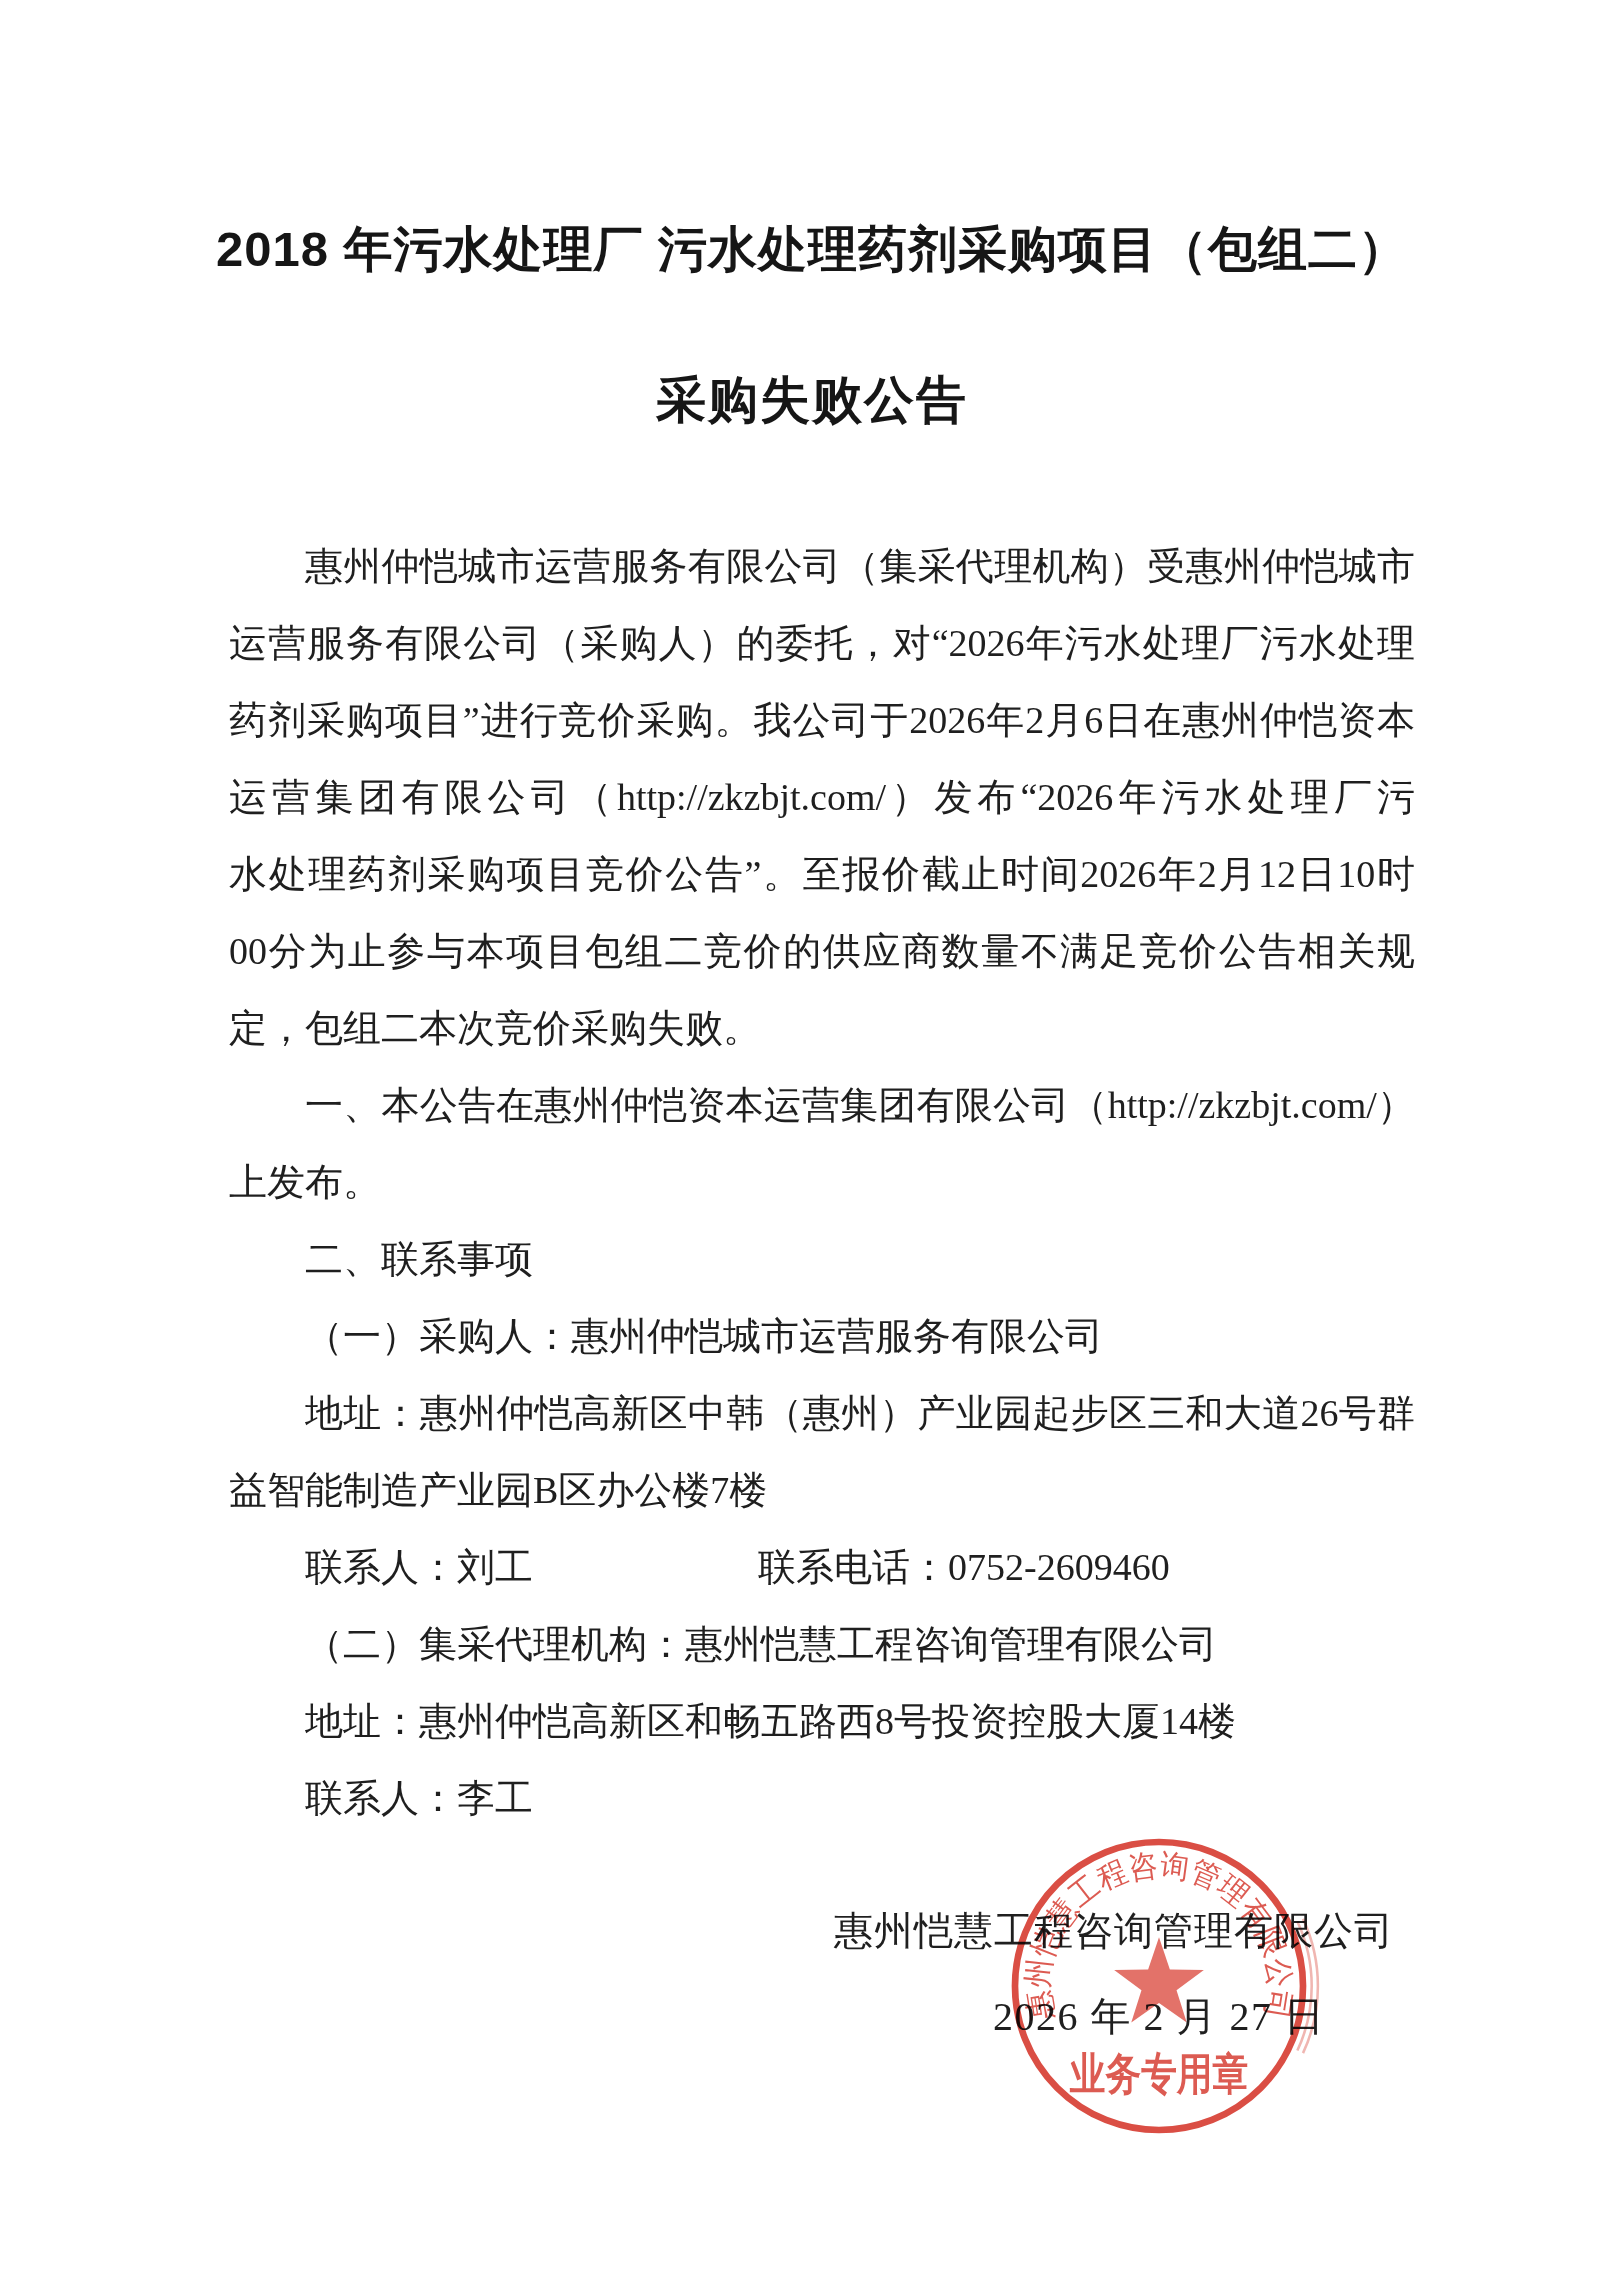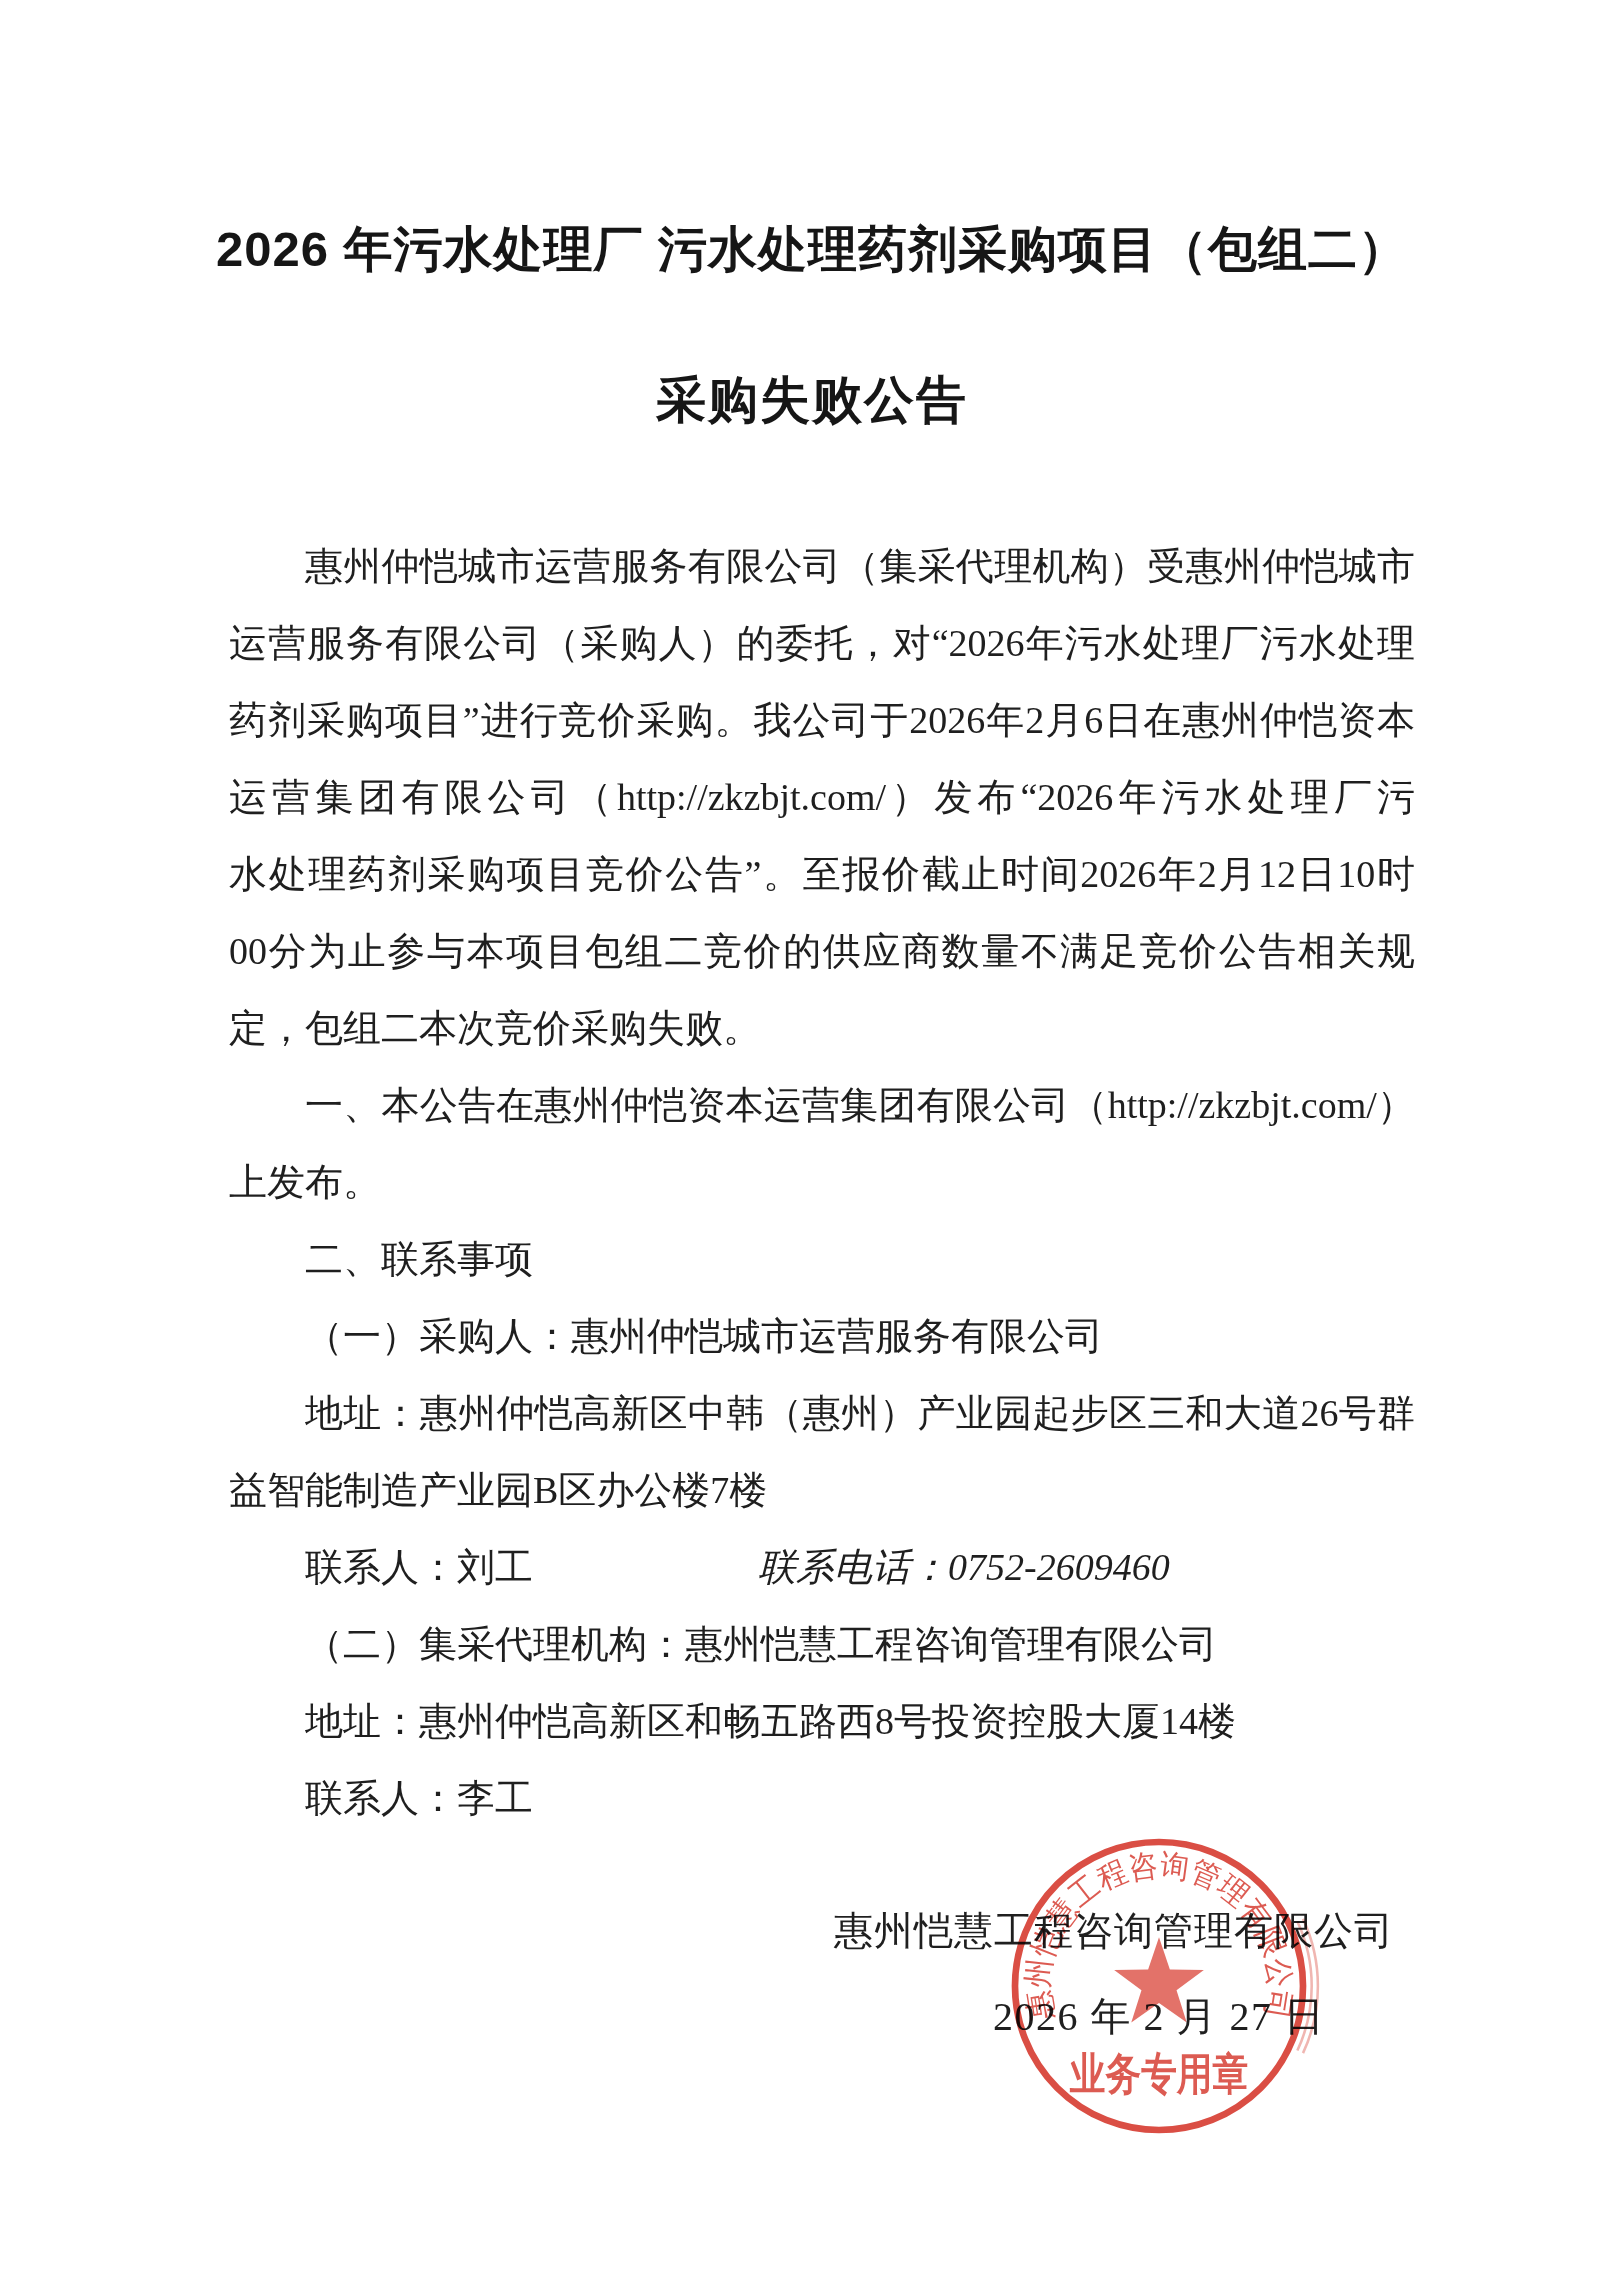--- a/index.html
+++ b/index.html
@@ -39,21 +39,21 @@
     font-size:38px;
     line-height:77px;
     text-align:justify;
     text-justify:inter-ideograph;
     color:#1f1f1f;
     position:relative;
     white-space:normal;
   }
   .line.fill{text-align-last:justify;}
   .line.indent{padding-left:76px;}
-  .line.contact .part2{position:absolute;left:529px;top:0;font-style:italic;}
+  .line.contact .part2{position:absolute;left:529px;top:0;}
   .signature{
     position:absolute;left:834px;top:1903px;
     font-size:39px;line-height:56px;letter-spacing:1px;
     color:#1f1f1f;white-space:nowrap;
   }
   .date{
     position:absolute;left:993px;top:1989px;
     font-size:40px;line-height:56px;letter-spacing:1.5px;
     color:#1f1f1f;white-space:nowrap;
   }
@@ -74,21 +74,21 @@
     font-family:"Liberation Sans","DejaVu Sans",sans-serif;
     font-weight:bold;
     font-size:86px;fill:#d63a2f;opacity:.92;
   }
 </style>
 </head>
 <body>
 
 <div class="page">
 
-  <div class="title1">2026 年污水处理厂 污水处理药剂采购项目（包组二）</div>
+  <div class="title1">2018 年污水处理厂 污水处理药剂采购项目（包组二）</div>
 
   <div class="title2">采购失败公告</div>
 
   <div class="content">
       <div class="line fill indent">惠州仲恺城市运营服务有限公司（集采代理机构）受惠州仲恺城市</div>
       <div class="line fill">运营服务有限公司（采购人）的委托，对“2026年污水处理厂污水处理</div>
       <div class="line fill">药剂采购项目”进行竞价采购。我公司于2026年2月6日在惠州仲恺资本</div>
       <div class="line fill">运营集团有限公司（http://zkzbjt.com/）发布“2026年污水处理厂污</div>
       <div class="line fill">水处理药剂采购项目竞价公告”。至报价截止时间2026年2月12日10时</div>
       <div class="line fill">00分为止参与本项目包组二竞价的供应商数量不满足竞价公告相关规</div>

